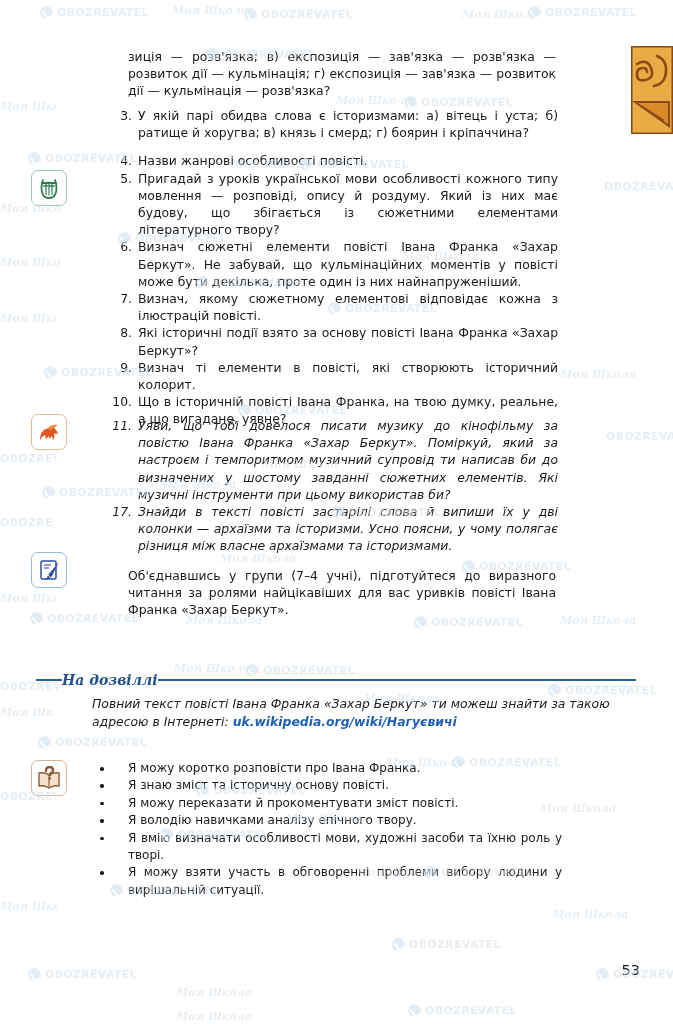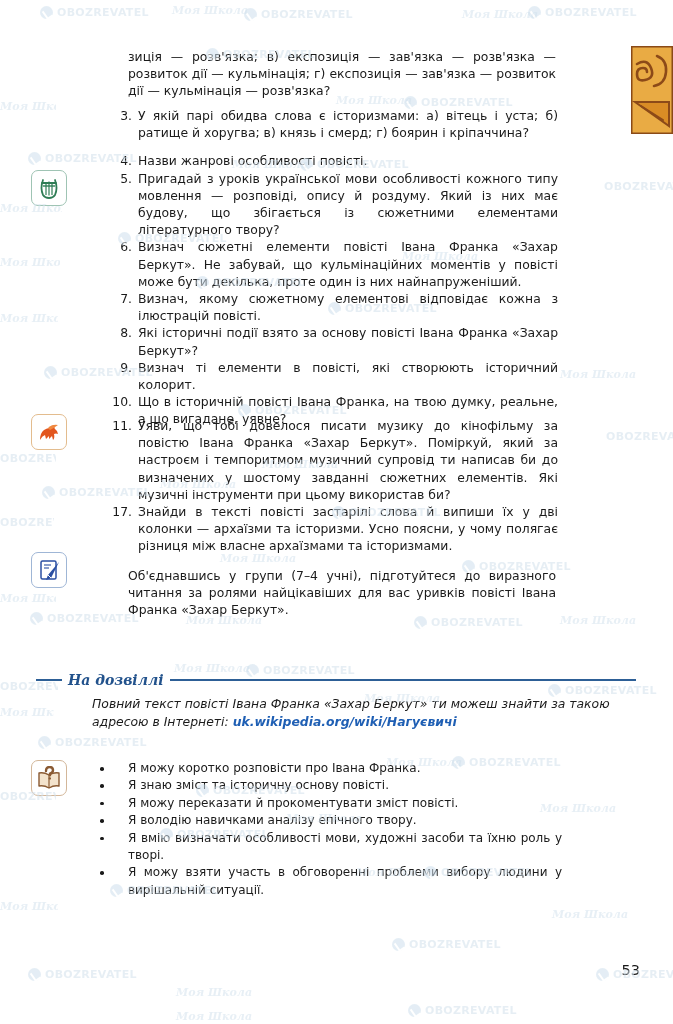--- a/index.html
+++ b/index.html
@@ -138,20 +138,21 @@
 
   
   .qlist2 {
     position: absolute;
     left: 112px;
     top: 417px;
     width: 446px;
     list-style: none;
     margin: 0;
     padding: 0;
+    font-style: italic;
   }
 
   
   .group-task {
     position: absolute;
     left: 128px;
     top: 567px;
     width: 428px;
     font-size: 12.4px;
     line-height: 17.2px;
@@ -161,21 +162,20 @@
   
   .leisure {
     position: absolute;
     left: 36px;
     top: 672px;
     width: 600px;
   }
   .leisure-head {
     display: flex;
     align-items: center;
-    gap: 6px;
     height: 16px;
   }
   .leisure-rule-left {
     width: 26px;
     height: 1.5px;
     background: #2d5f96;
     flex: 0 0 auto;
   }
   .leisure-title {
     font-family: "DejaVu Serif", "Liberation Serif", serif;

